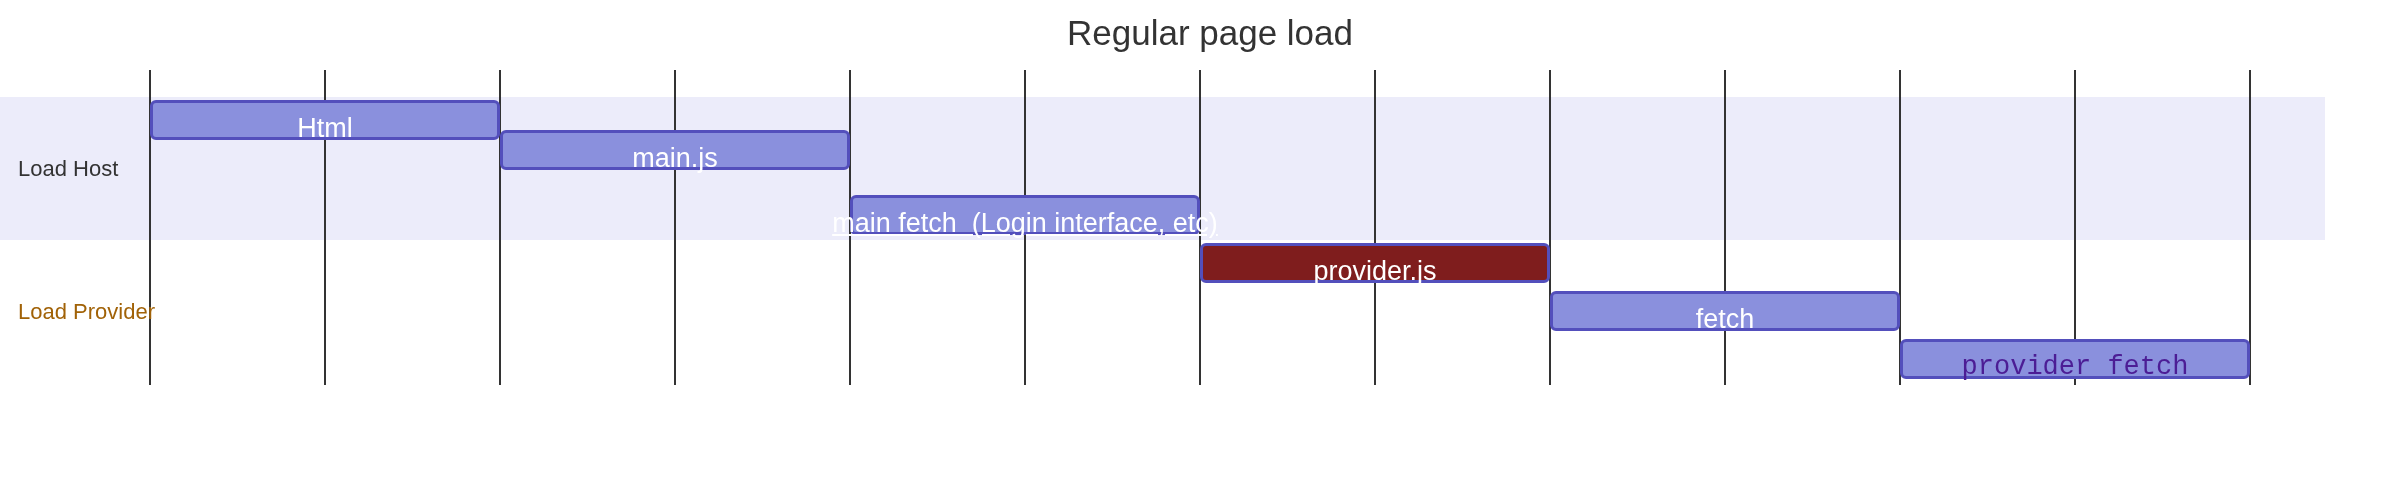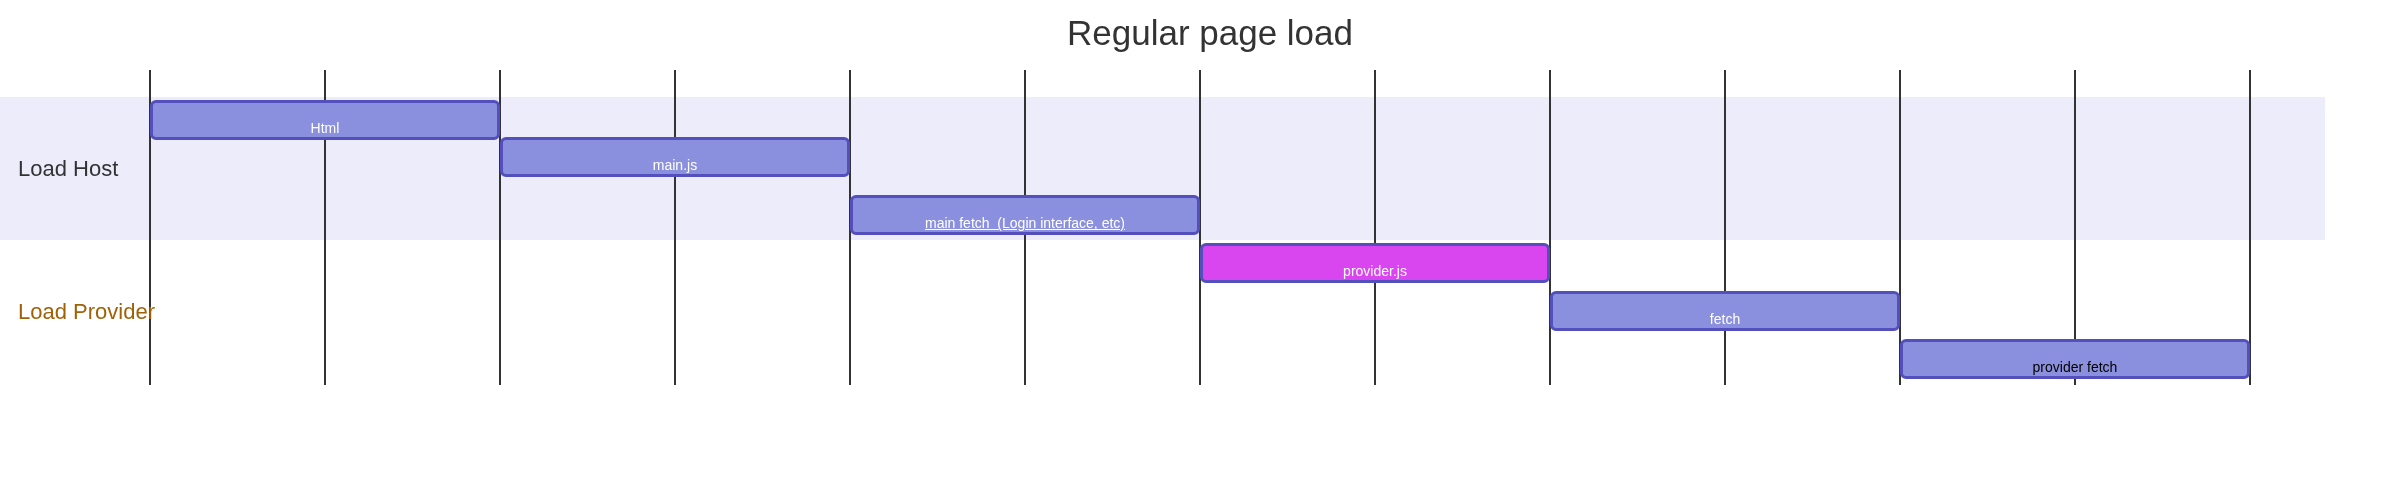--- a/index.html
+++ b/index.html
@@ -50,21 +50,21 @@
     height: 40px;
     box-sizing: border-box;
     border: 3px solid;
     border-radius: 6px;
     display: flex;
     align-items: center;
     justify-content: center;
     z-index: 2;
   }
   .task-label {
-    font-size: 14px;
+    font-size: 27px;
     white-space: pre;
     line-height: 34px;
     margin-top: 16px;
   }
 </style>
 </head>
 <body>
 
 <div class="stage">
   <div class="chart-title" style="color: rgb(51, 51, 51);">Regular page load</div>
@@ -84,33 +84,33 @@
       <div class="tick" style="left: 1549px; top: 70px; height: 315px; background: rgb(51, 51, 51);"></div>
       <div class="tick" style="left: 1724px; top: 70px; height: 315px; background: rgb(51, 51, 51);"></div>
       <div class="tick" style="left: 1899px; top: 70px; height: 315px; background: rgb(51, 51, 51);"></div>
       <div class="tick" style="left: 2074px; top: 70px; height: 315px; background: rgb(51, 51, 51);"></div>
       <div class="tick" style="left: 2249px; top: 70px; height: 315px; background: rgb(51, 51, 51);"></div>
     </div>
   <div id="layer-bars">
       <div class="task-bar" style="left: 150px; top: 100px; width: 350px; background: rgb(138, 144, 221); border-color: rgb(83, 79, 188);">
         <span class="task-label" style="color: rgb(255, 255, 255);">Html</span>
       </div>
-      <div class="task-bar" style="left: 500px; top: 137px; width: 350px; background: rgb(138, 144, 221); border-color: rgb(83, 79, 188);">
+      <div class="task-bar" style="left: 500px; top: 130px; width: 350px; background: rgb(138, 144, 221); border-color: rgb(83, 79, 188);">
         <span class="task-label" style="color: rgb(255, 255, 255);">main.js</span>
       </div>
       <div class="task-bar" style="left: 850px; top: 195.4px; width: 350px; background: rgb(138, 144, 221); border-color: rgb(83, 79, 188);">
         <span class="task-label" style="color: rgb(255, 255, 255); text-decoration: underline;">main fetch  (Login interface, etc)</span>
       </div>
-      <div class="task-bar" style="left: 1200px; top: 243.1px; width: 350px; background: #d946ef; border-color: rgb(83, 79, 188);">
+      <div class="task-bar" style="left: 1200px; top: 243.1px; width: 350px; background: #7f1d1d; border-color: rgb(83, 79, 188);">
         <span class="task-label" style="color: rgb(255, 255, 255);">provider.js</span>
       </div>
       <div class="task-bar" style="left: 1550px; top: 290.8px; width: 350px; background: rgb(138, 144, 221); border-color: rgb(83, 79, 188);">
         <span class="task-label" style="color: rgb(255, 255, 255);">fetch</span>
       </div>
       <div class="task-bar" style="left: 1900px; top: 338.5px; width: 350px; background: rgb(138, 144, 221); border-color: rgb(83, 79, 188);">
-        <span class="task-label" style="color: #000000;">provider fetch</span>
+        <span class="task-label" style="color: #4c1d95; font-family: Liberation Mono, monospace;">provider fetch</span>
       </div>
     </div>
   <div id="layer-labels">
       <div class="section-label" style="top: 168.55px; color: rgb(51, 51, 51);">Load Host</div>
       <div class="section-label" style="top: 311.65px; color: #a16207;">Load Provider</div>
     </div>
 </div>
 
 </body></html>

